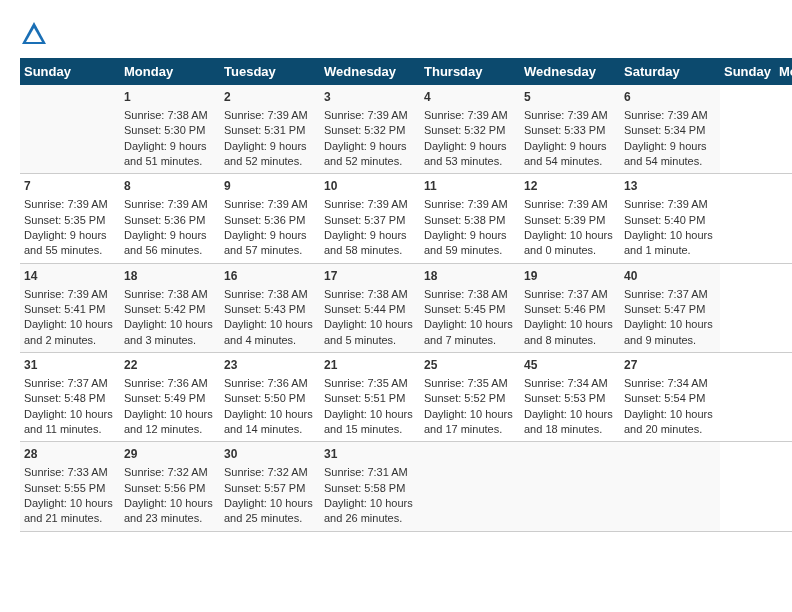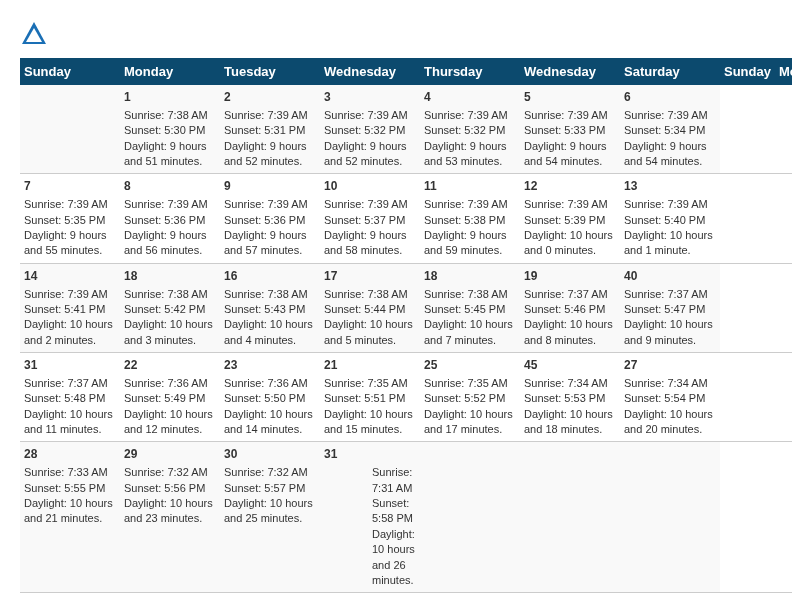--- a/index.html
+++ b/index.html
@@ -337,21 +337,21 @@
         </td>
         <td>
           <span class="day-num">30</span>
           <div class="cell-content" style="white-space: pre-line;">Sunrise: 7:32 AM
 Sunset: 5:57 PM
 Daylight: 10 hours
 and 25 minutes.</div>
         </td>
         <td>
           <span class="day-num">31</span>
-          <div class="cell-content" style="white-space: pre-line; margin-left: 48px;">Sunrise: 7:31 AM
+          <div class="cell-content" style="white-space: pre-line;">Sunrise: 7:31 AM
 Sunset: 5:58 PM
 Daylight: 10 hours
 and 26 minutes.</div>
         </td>
         <td></td>
         <td></td>
         <td></td>
       </tr>
     </tbody>
 </table>

